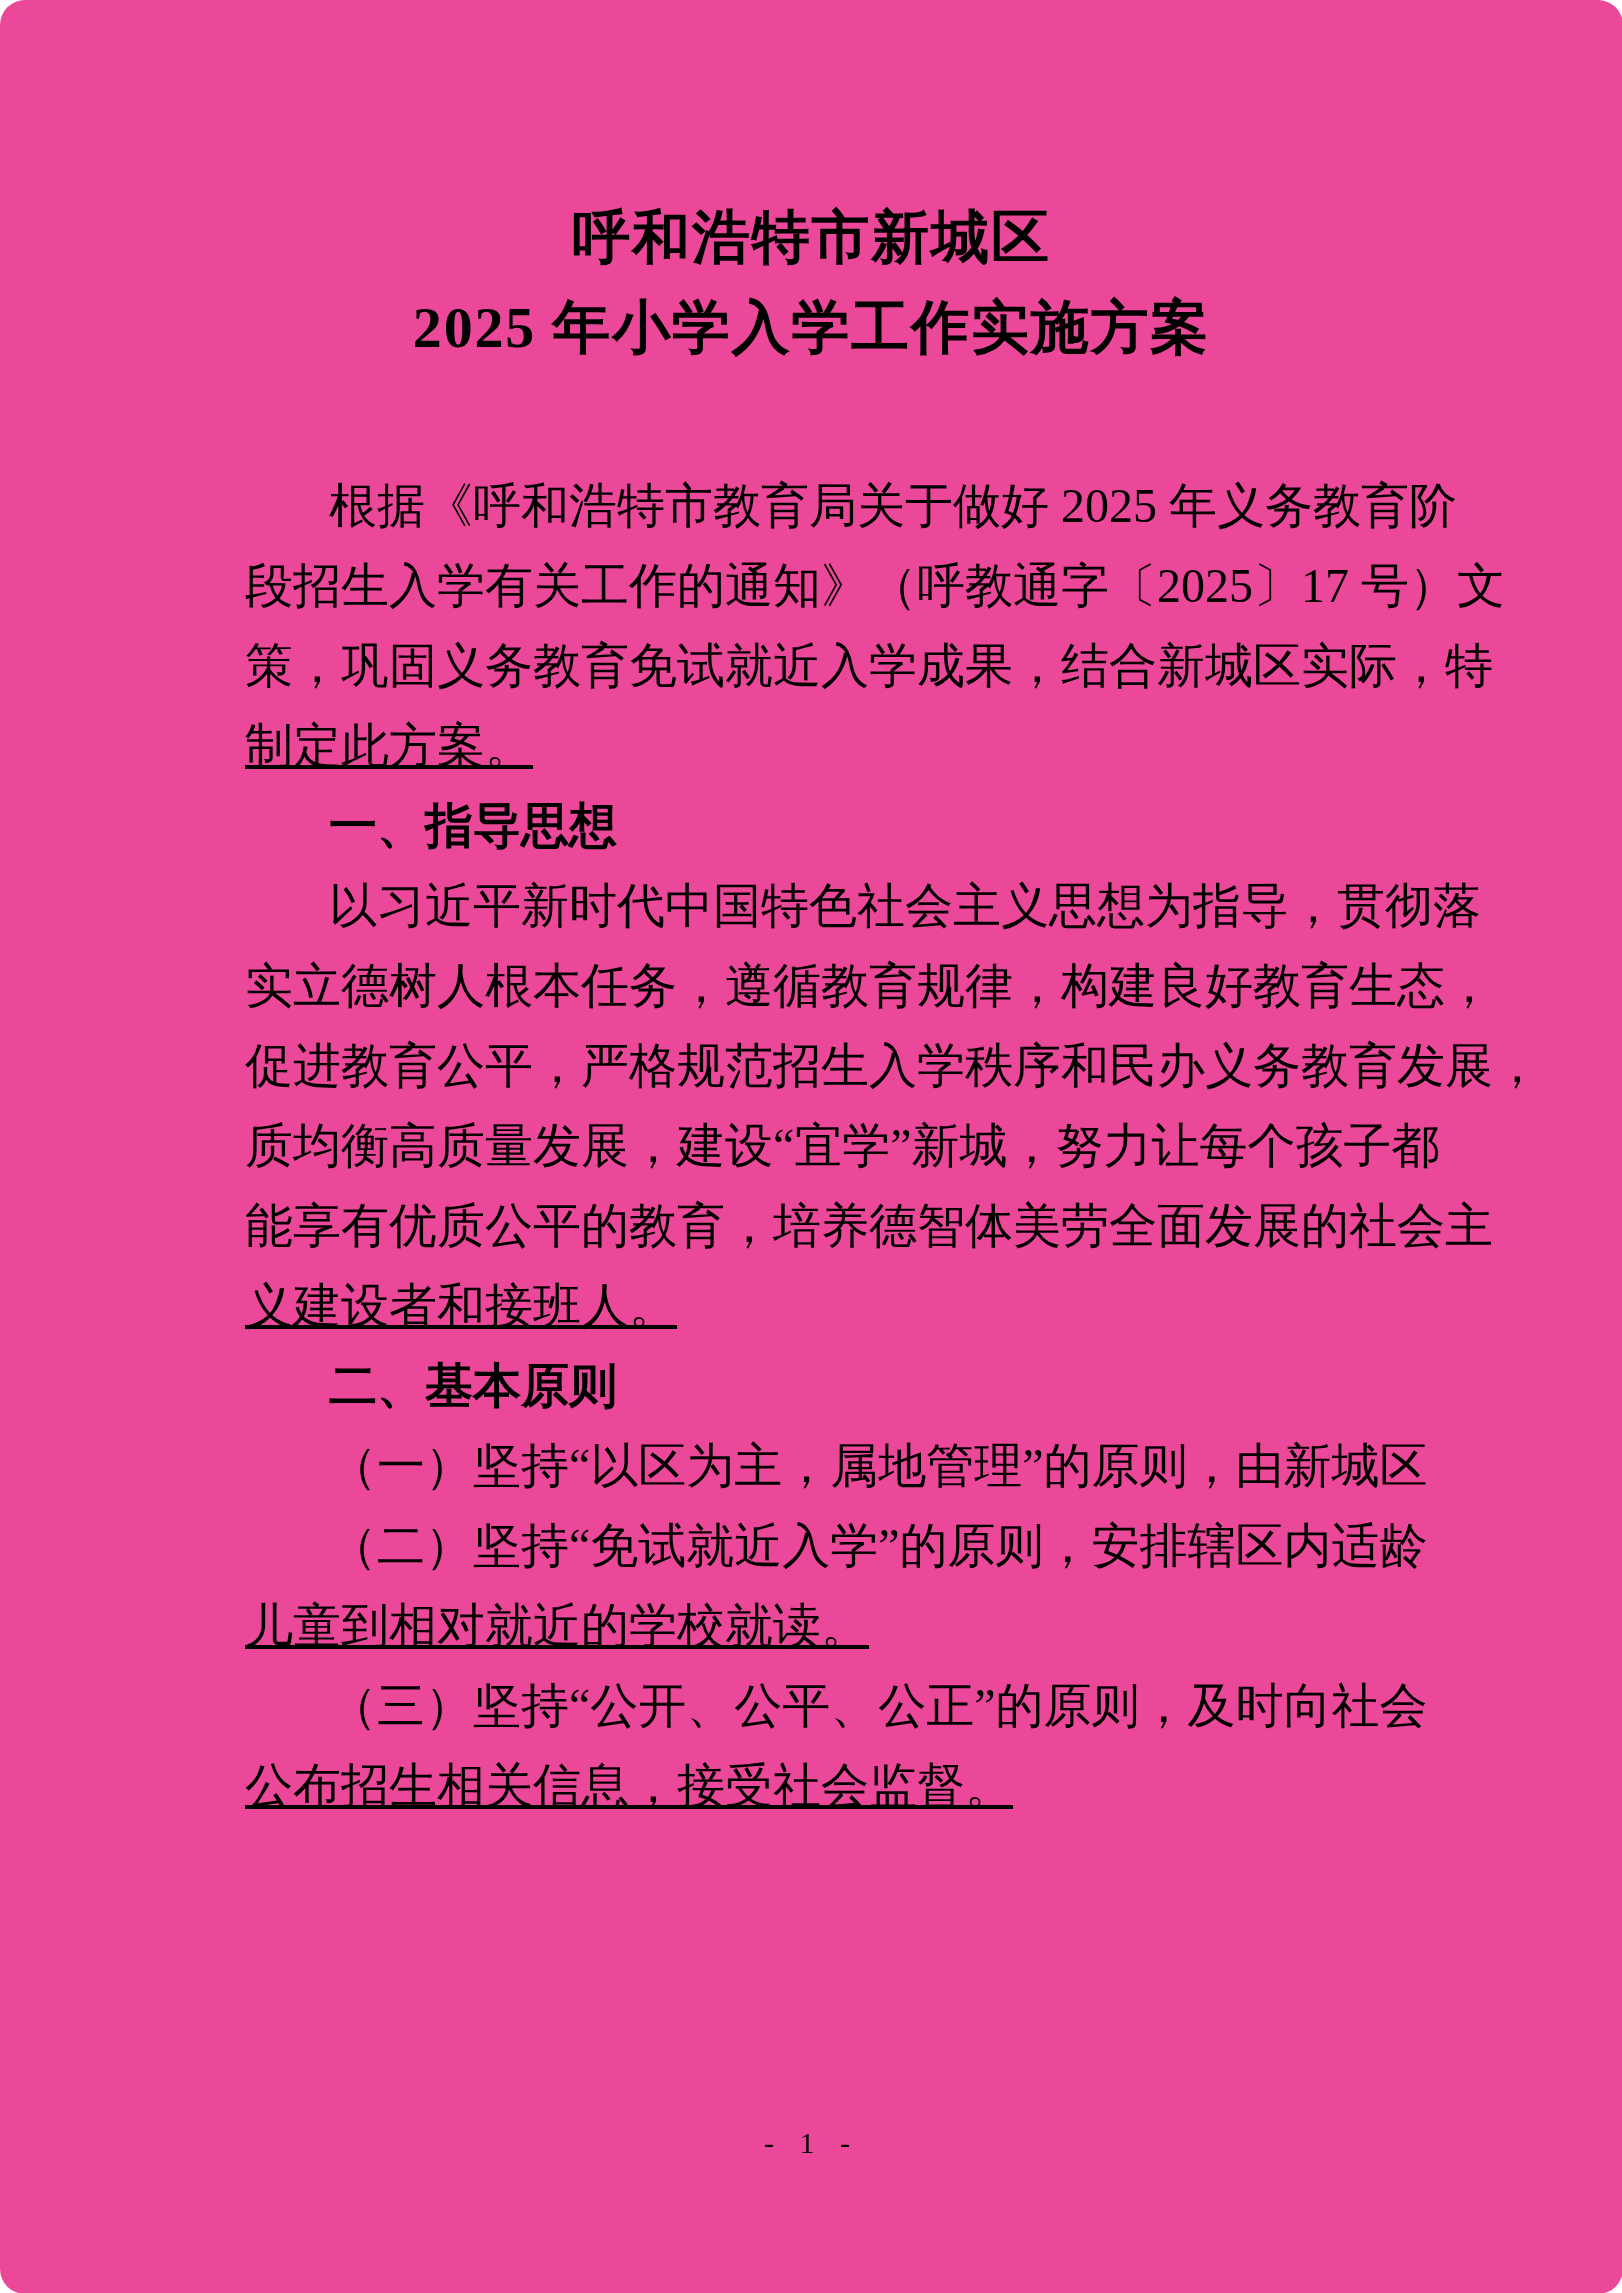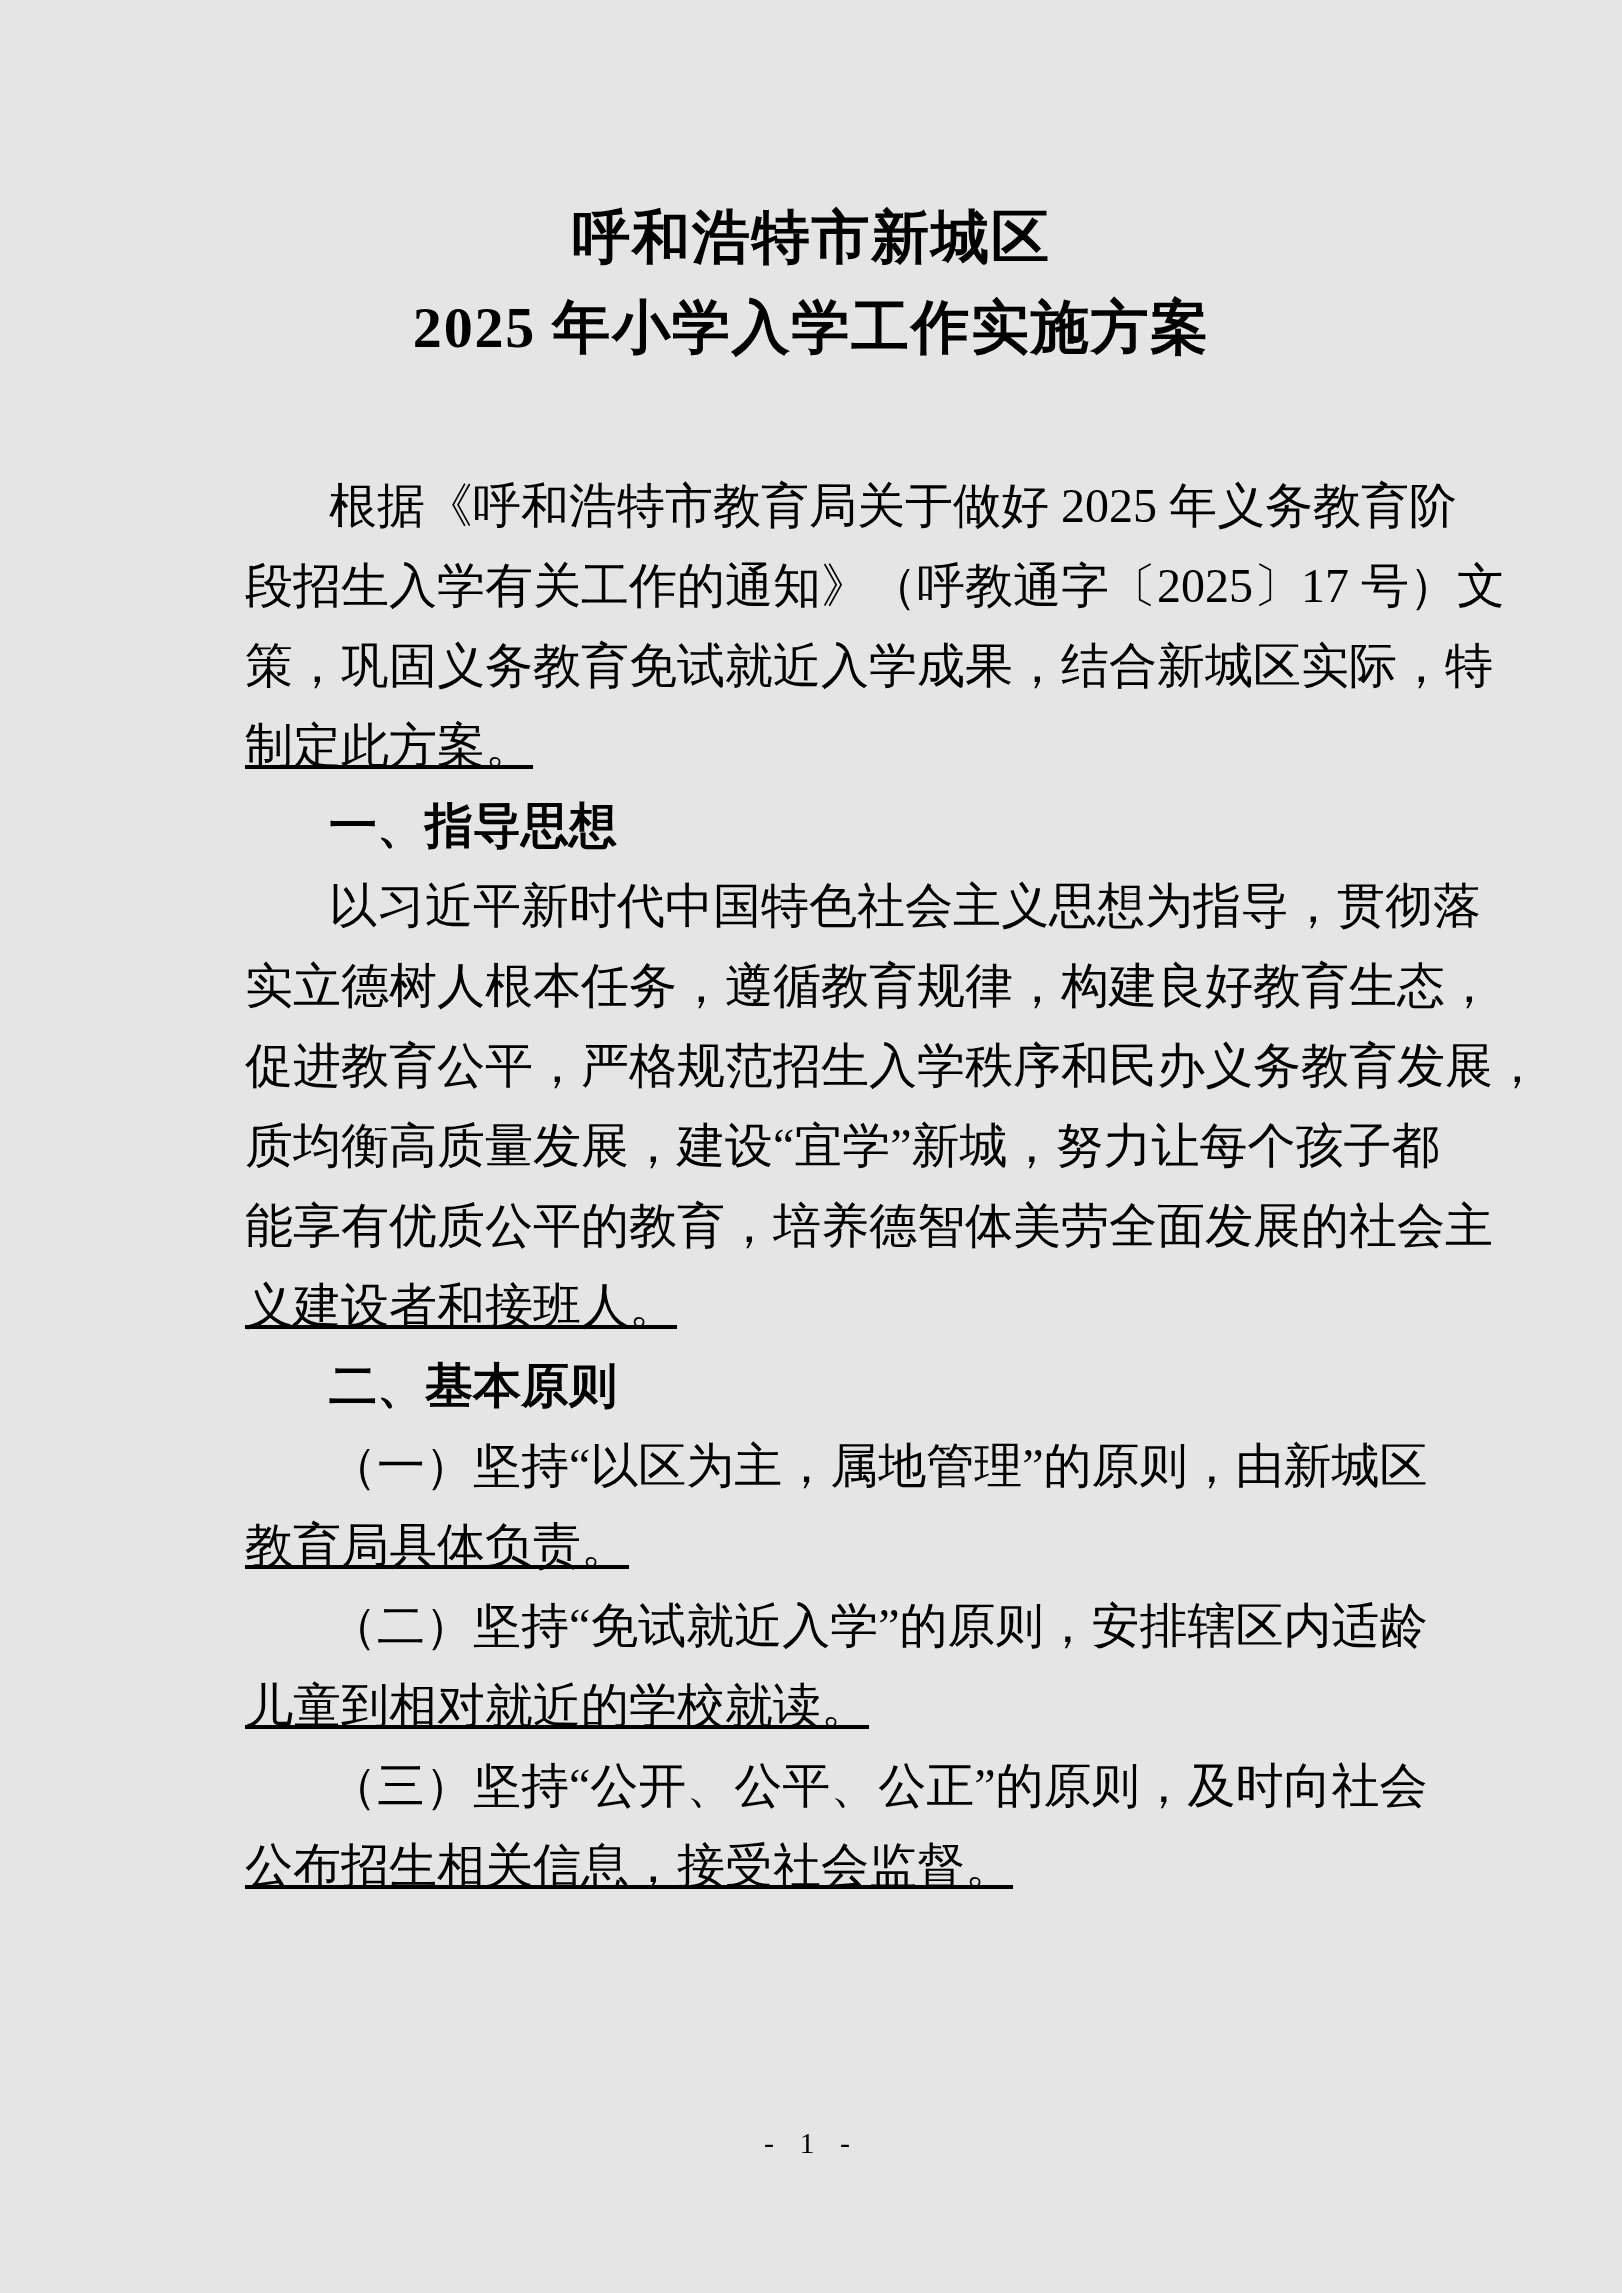--- a/index.html
+++ b/index.html
@@ -4,24 +4,25 @@
 <style>
   html, body {
     margin: 0;
     padding: 0;
     background: #ffffff;
   }
   .page {
     position: relative;
     width: 1623px;
     height: 2294px;
-    background: #e5e5e5;
+    background: #ec4899;
     color: #000000;
     font-family: "Liberation Serif", serif;
     overflow: hidden;
+    border-radius: 25px;
   }
   .doc-title {
     padding-top: 193px;
     text-align: center;
     font-size: 58px;
     line-height: 90px;
     font-weight: bold;
     font-family: "Liberation Serif", serif;
     letter-spacing: 1.8px;
   }
@@ -87,21 +88,20 @@
     <div class="ln e">制定此方案。</div>
     <div class="ln h">一、指导思想</div>
     <div class="ln j i">以习近平新时代中国特色社会主义思想为指导，贯彻落</div>
     <div class="ln j">实立德树人根本任务，遵循教育规律，构建良好教育生态，</div>
     <div class="ln j">促进教育公平，严格规范招生入学秩序和民办义务教育发展，</div>
     <div class="ln j">质均衡高质量发展，建设“宜学”新城，努力让每个孩子都</div>
     <div class="ln j">能享有优质公平的教育，培养德智体美劳全面发展的社会主</div>
     <div class="ln e">义建设者和接班人。</div>
     <div class="ln h">二、基本原则</div>
     <div class="ln j i">（一）坚持“以区为主，属地管理”的原则，由新城区</div>
-    <div class="ln e">教育局具体负责。</div>
     <div class="ln j i">（二）坚持“免试就近入学”的原则，安排辖区内适龄</div>
     <div class="ln e">儿童到相对就近的学校就读。</div>
     <div class="ln j i">（三）坚持“公开、公平、公正”的原则，及时向社会</div>
     <div class="ln e">公布招生相关信息，接受社会监督。</div>
   </div>
 
   <div class="page-footer">- 1 -</div>
 
 </div>
 

